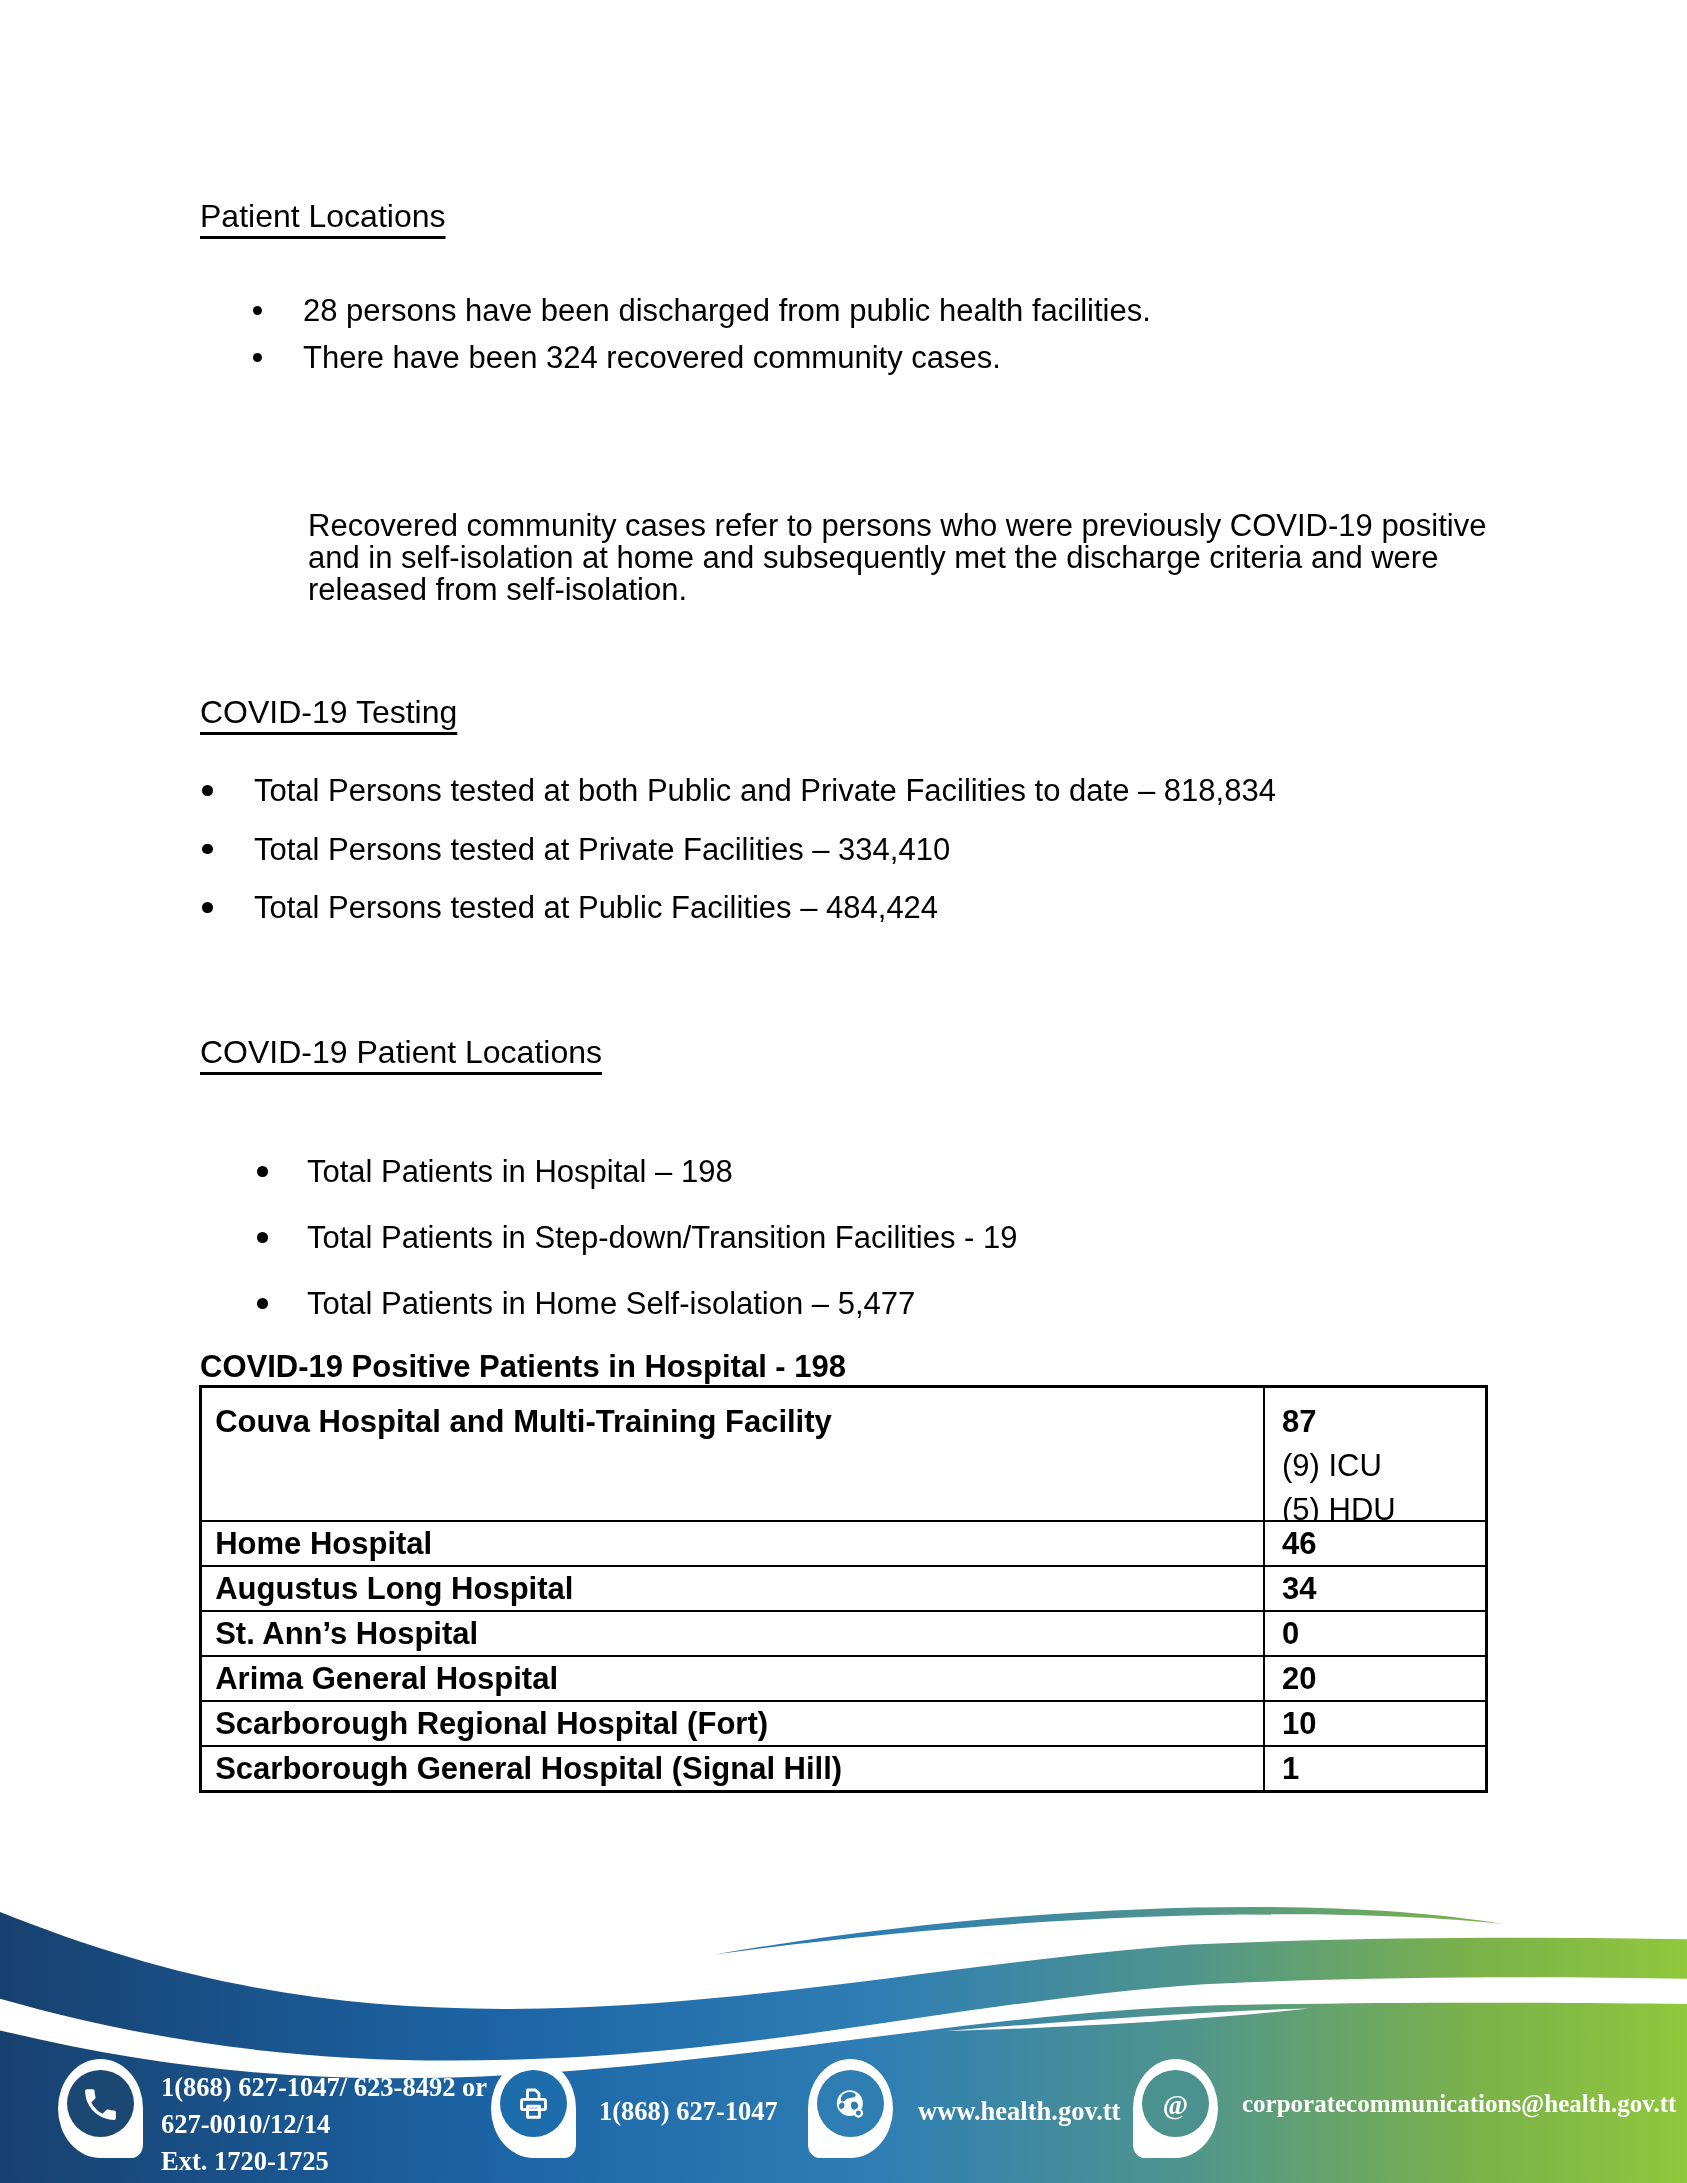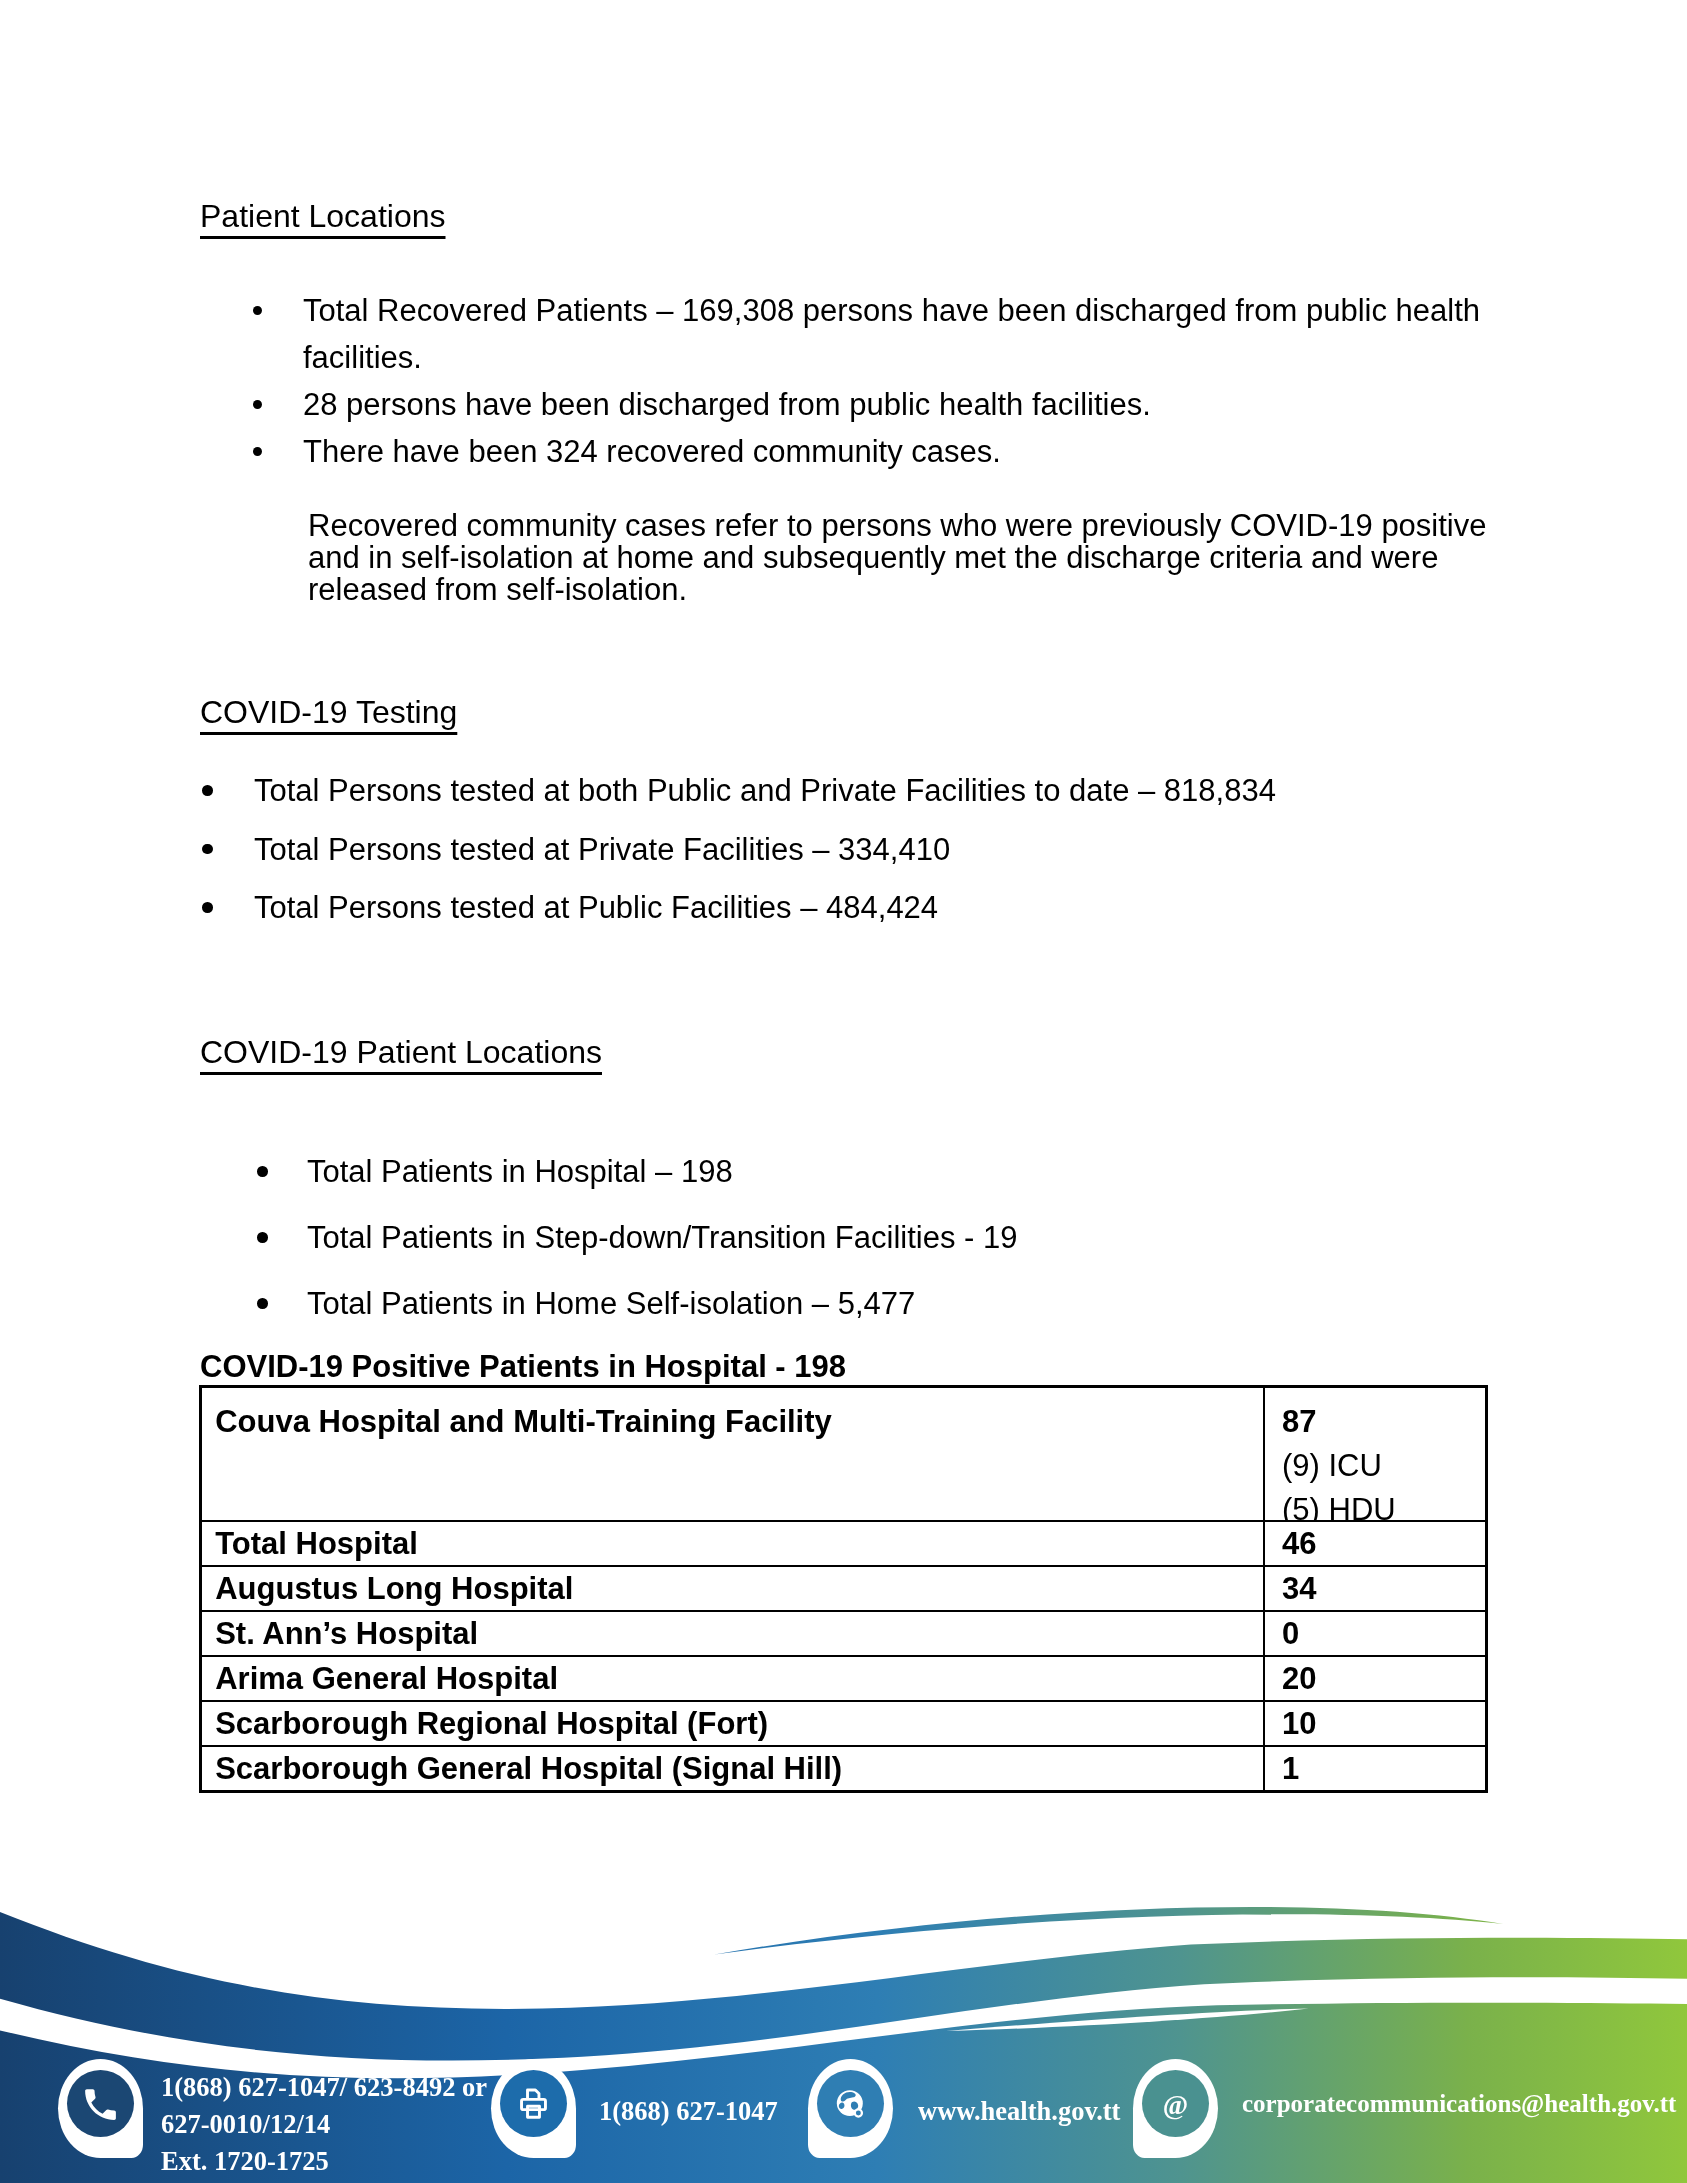--- a/index.html
+++ b/index.html
@@ -64,24 +64,20 @@
 </head>
 <body>
 
 <div class="page">
 
   <div class="heading" id="h-recoveries">Patient Locations</div>
 
   <div class="blist" id="list-recoveries">
     <div class="li">
       <span class="dot"></span>
-      <span class="li-text">Total Recovered Patients – 169,308 persons have been discharged from public health facilities.</span>
-    </div>
-    <div class="li">
-      <span class="dot"></span>
       <span class="li-text">28 persons have been discharged from public health facilities.</span>
     </div>
     <div class="li">
       <span class="dot"></span>
       <span class="li-text">There have been 324 recovered community cases.</span>
     </div>
   </div>
 
   <div class="note">Recovered community cases refer to persons who were previously COVID-19 positive and in self-isolation at home and subsequently met the discharge criteria and were released from self-isolation.</div>
 
@@ -124,21 +120,21 @@
   <div class="tbl">
     <div class="trow first">
       <div class="cell cfac">Couva Hospital and Multi-Training Facility</div>
       <div class="cell ccount">
         <div>87</div>
         <div class="count-detail">(9) ICU</div>
         <div class="count-detail">(5) HDU</div>
       </div>
     </div>
     <div class="trow">
-      <div class="cell cfac">Total Hospital</div>
+      <div class="cell cfac">Home Hospital</div>
       <div class="cell ccount">46</div>
     </div>
     <div class="trow">
       <div class="cell cfac">Augustus Long Hospital</div>
       <div class="cell ccount">34</div>
     </div>
     <div class="trow">
       <div class="cell cfac">St. Ann’s Hospital</div>
       <div class="cell ccount">0</div>
     </div>

